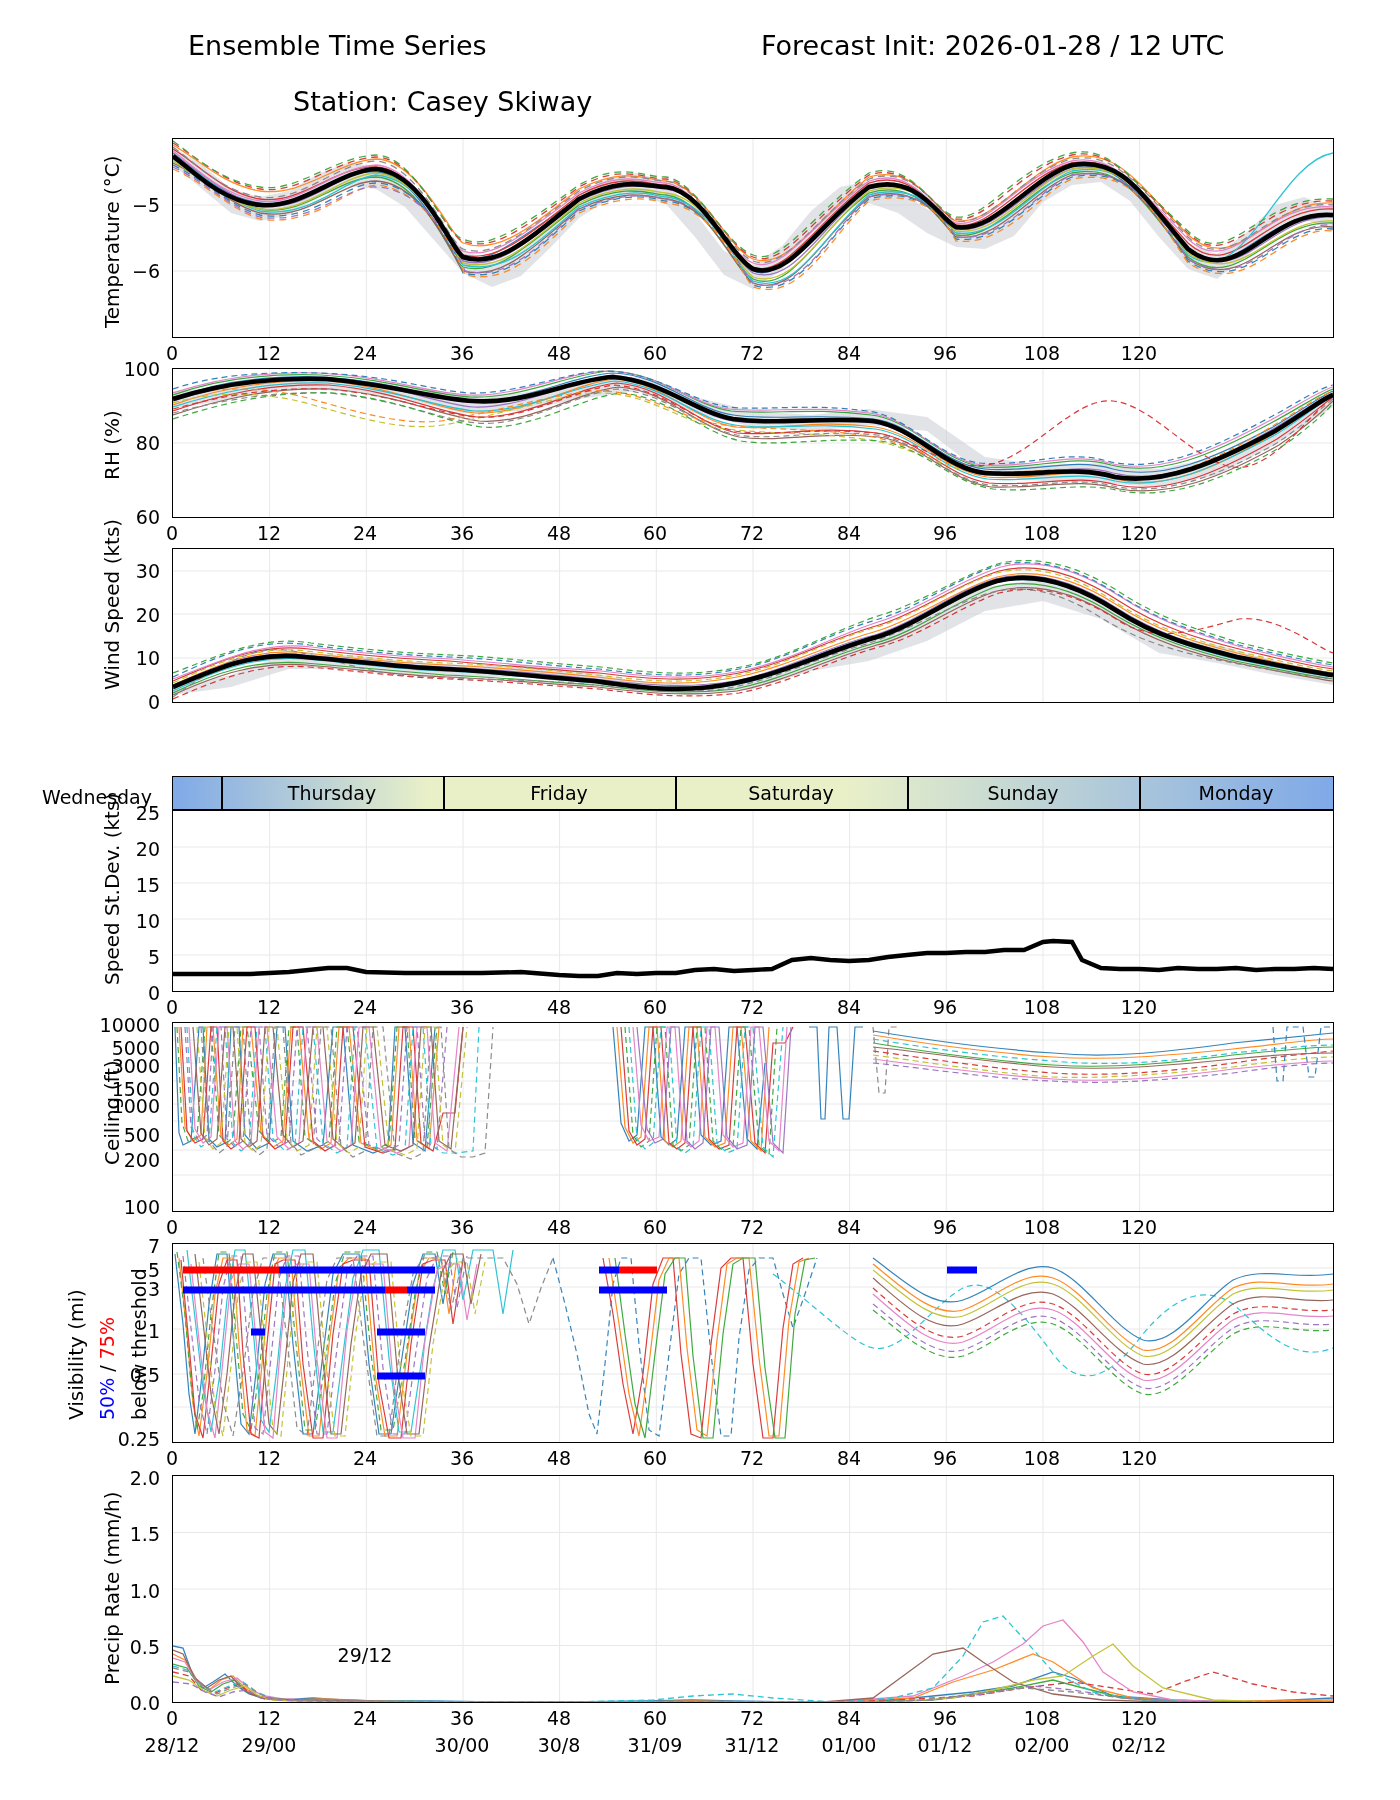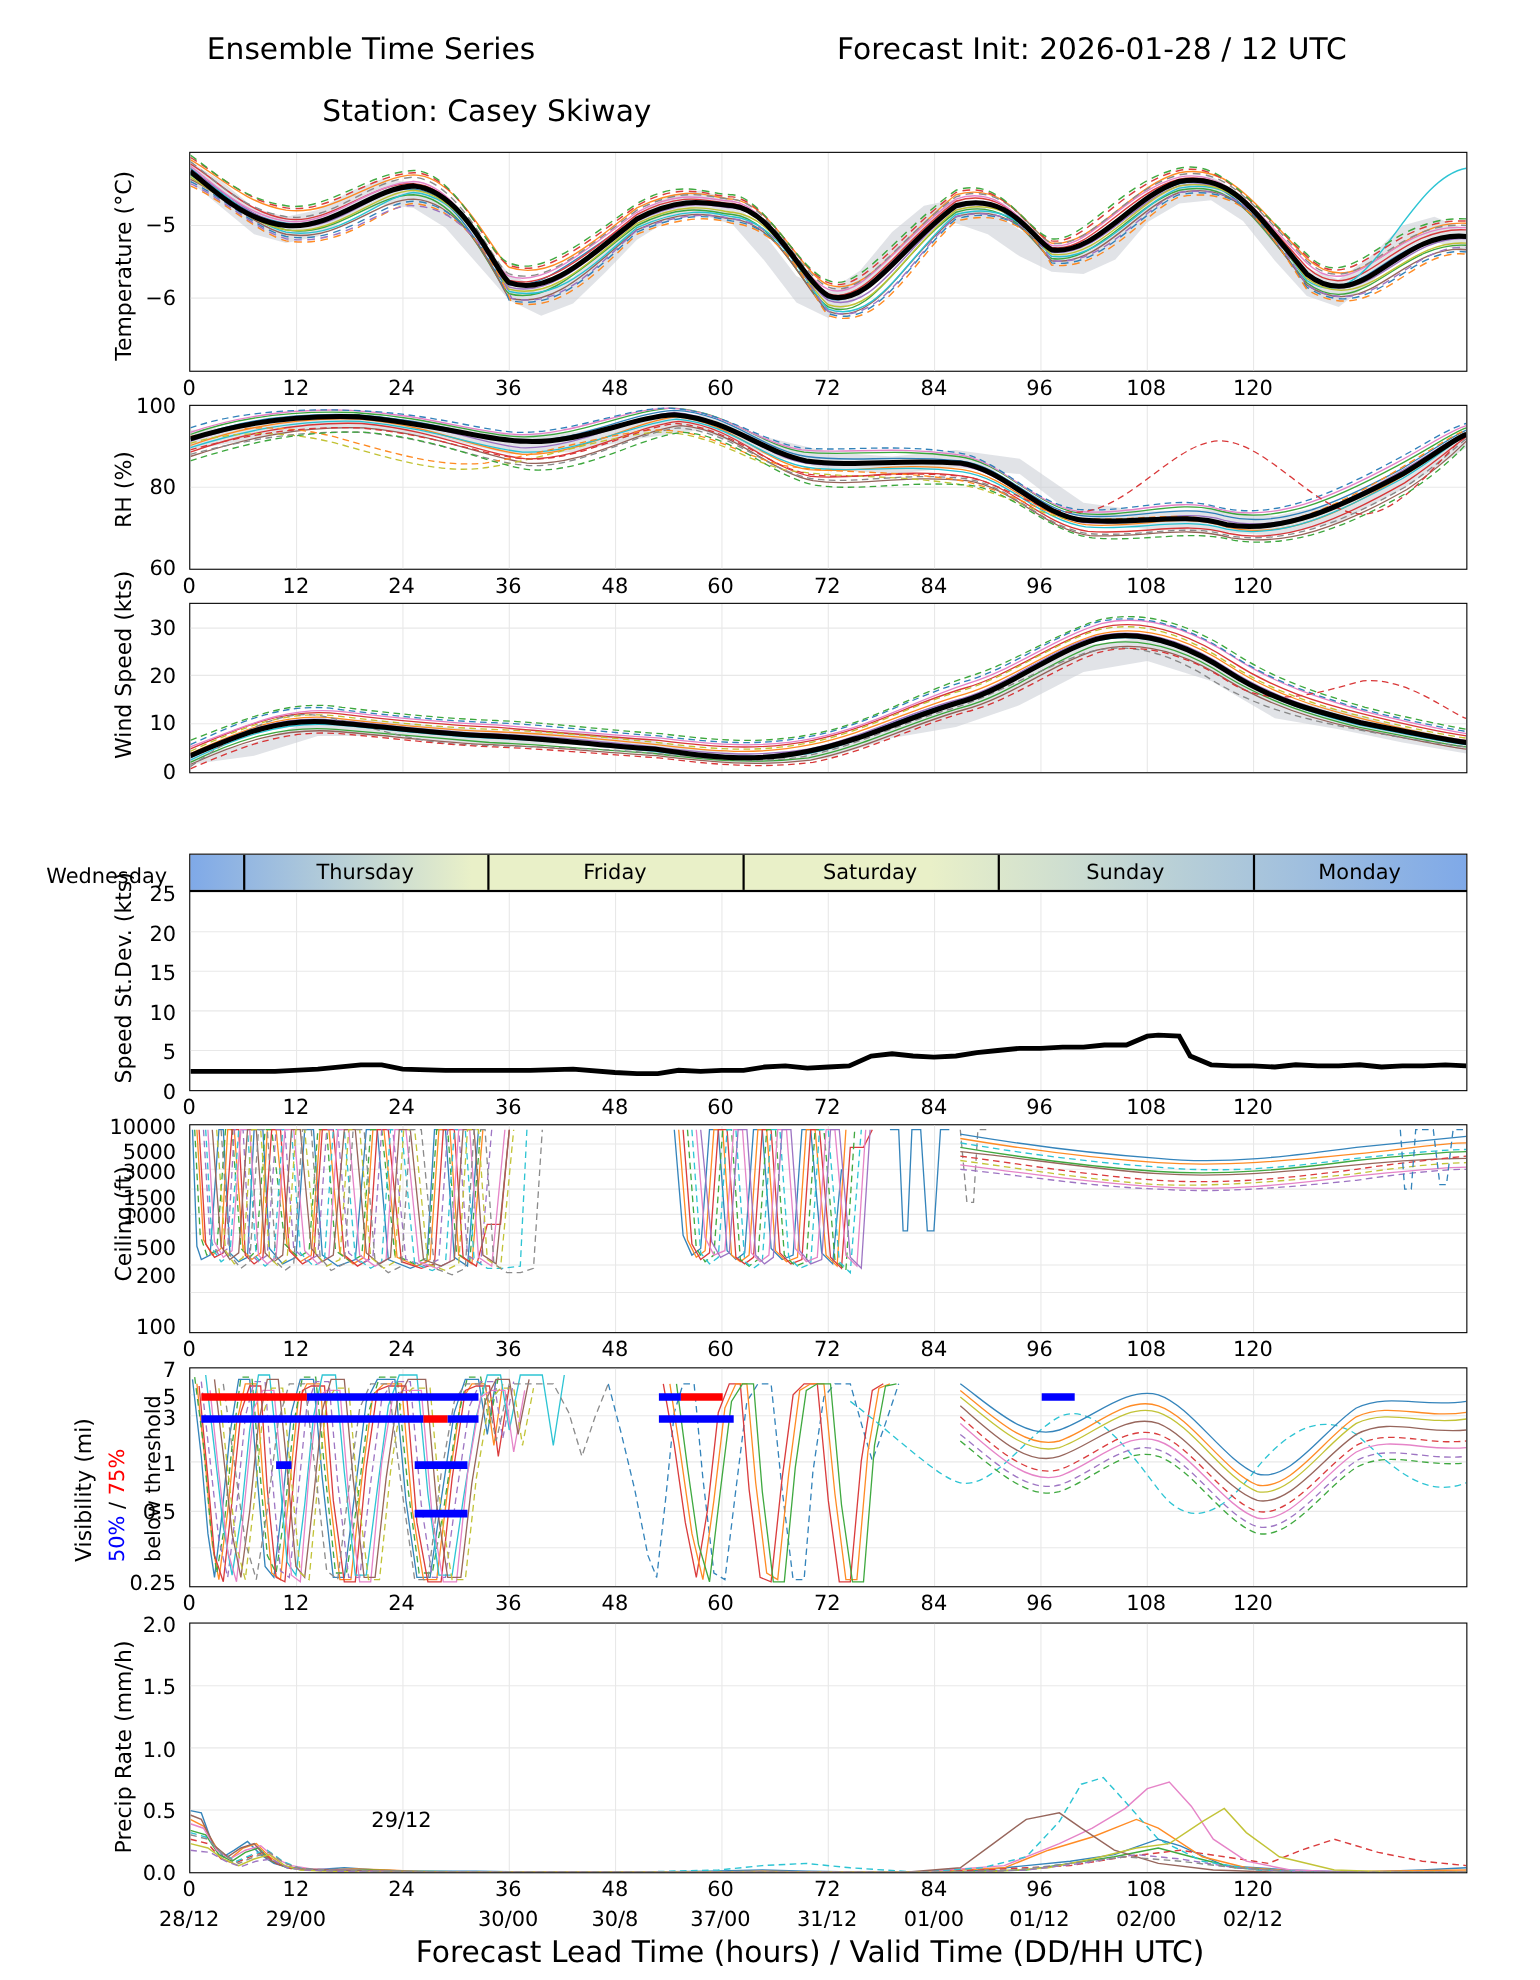--- a/index.html
+++ b/index.html
@@ -487,22 +487,21 @@
   <div class="xtick" style="left:829px;top:1707px;width:40px;">84</div>
   <div class="xtick" style="left:925px;top:1707px;width:40px;">96</div>
   <div class="xtick" style="left:1022px;top:1707px;width:40px;">108</div>
   <div class="xtick" style="left:1119px;top:1707px;width:40px;">120</div>
 
   <div class="xtick2" style="left:132px;top:1734px;width:80px;">28/12</div>
   <div class="xtick2" style="left:229px;top:1734px;width:80px;">29/00</div>
   <div class="xtick2" style="left:325px;top:1644px;width:80px;">29/12</div>
   <div class="xtick2" style="left:422px;top:1734px;width:80px;">30/00</div>
   <div class="xtick2" style="left:519px;top:1734px;width:80px;">30/8</div>
-  <div class="xtick2" style="left:615px;top:1734px;width:80px;">37/00</div>
+  <div class="xtick2" style="left:615px;top:1734px;width:80px;">31/09</div>
   <div class="xtick2" style="left:712px;top:1734px;width:80px;">31/12</div>
   <div class="xtick2" style="left:809px;top:1734px;width:80px;">01/00</div>
   <div class="xtick2" style="left:905px;top:1734px;width:80px;">01/12</div>
   <div class="xtick2" style="left:1002px;top:1734px;width:80px;">02/00</div>
   <div class="xtick2" style="left:1099px;top:1734px;width:80px;">02/12</div>
 
-  <div class="xcaption" style="left:378px;top:1760px;">Forecast Lead Time (hours) / Valid Time (DD/HH UTC)</div>
 
 </div>
 
 </body></html>

